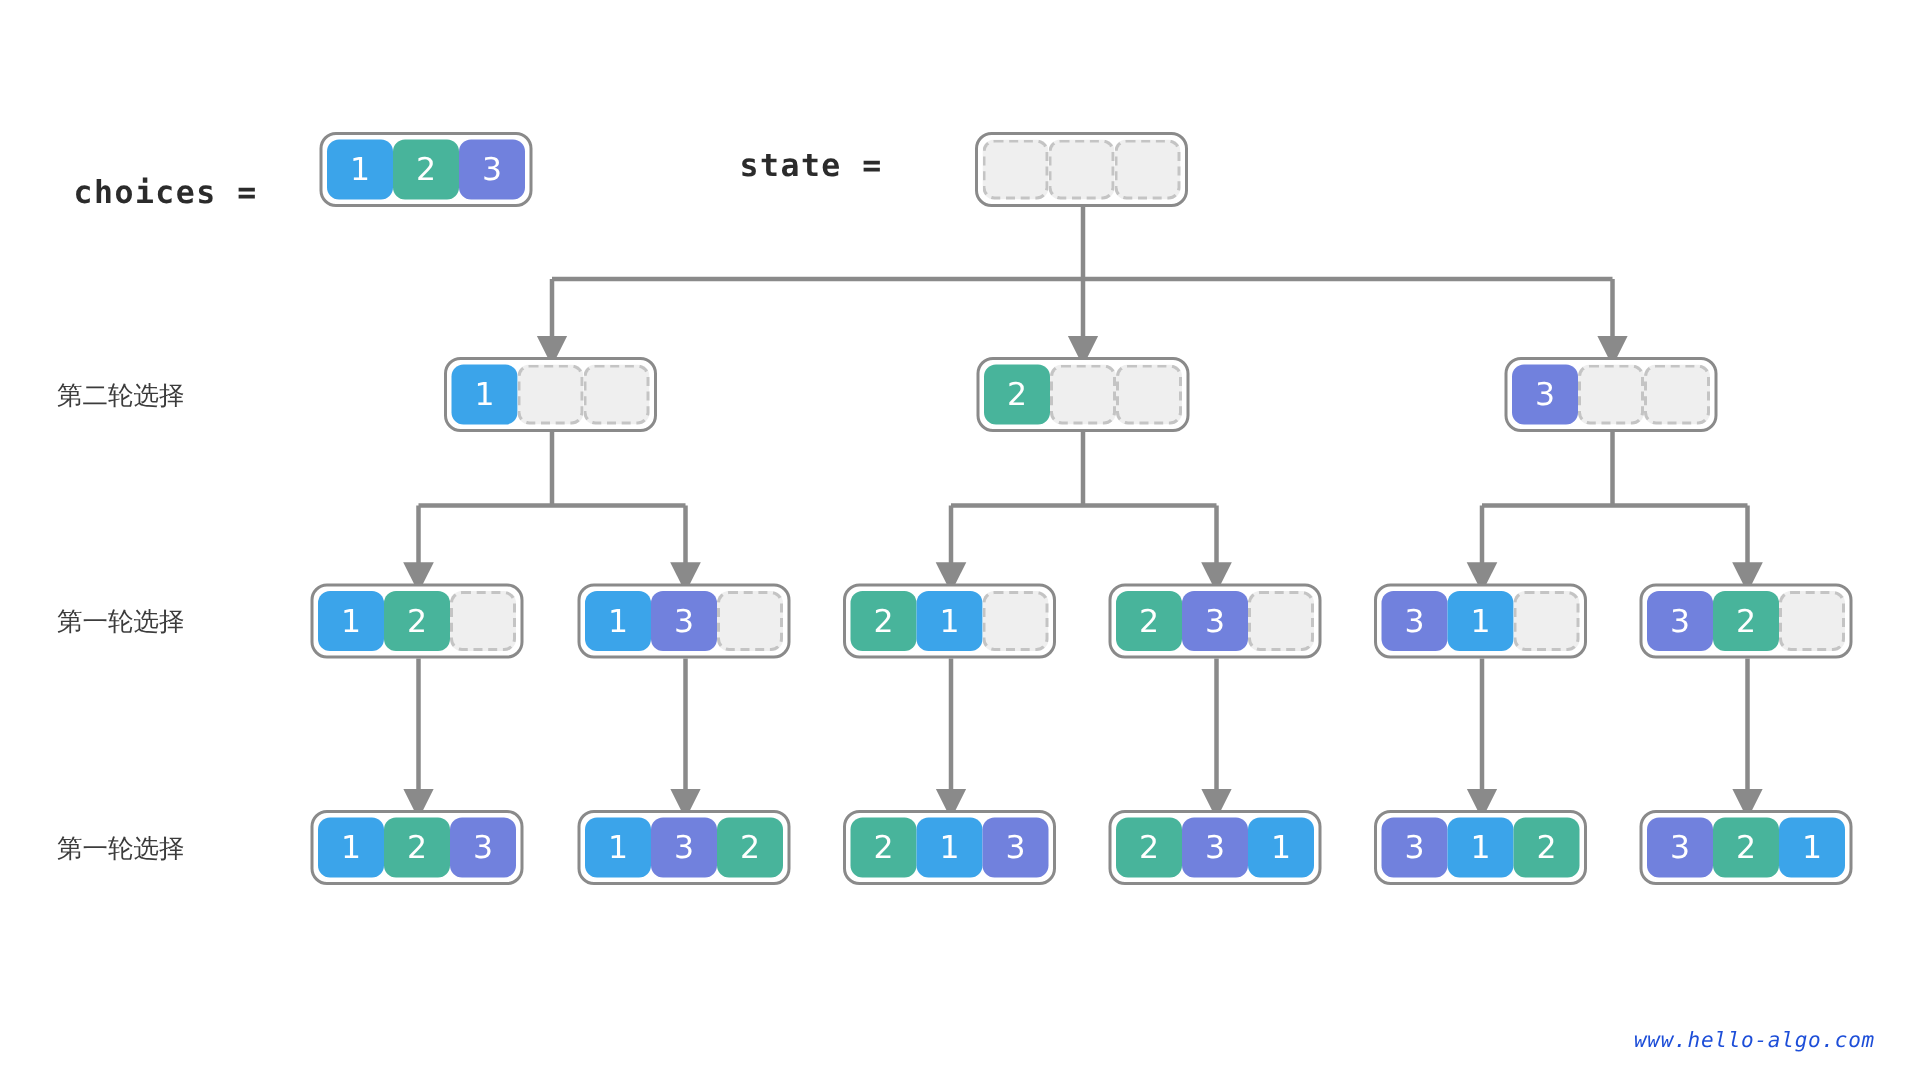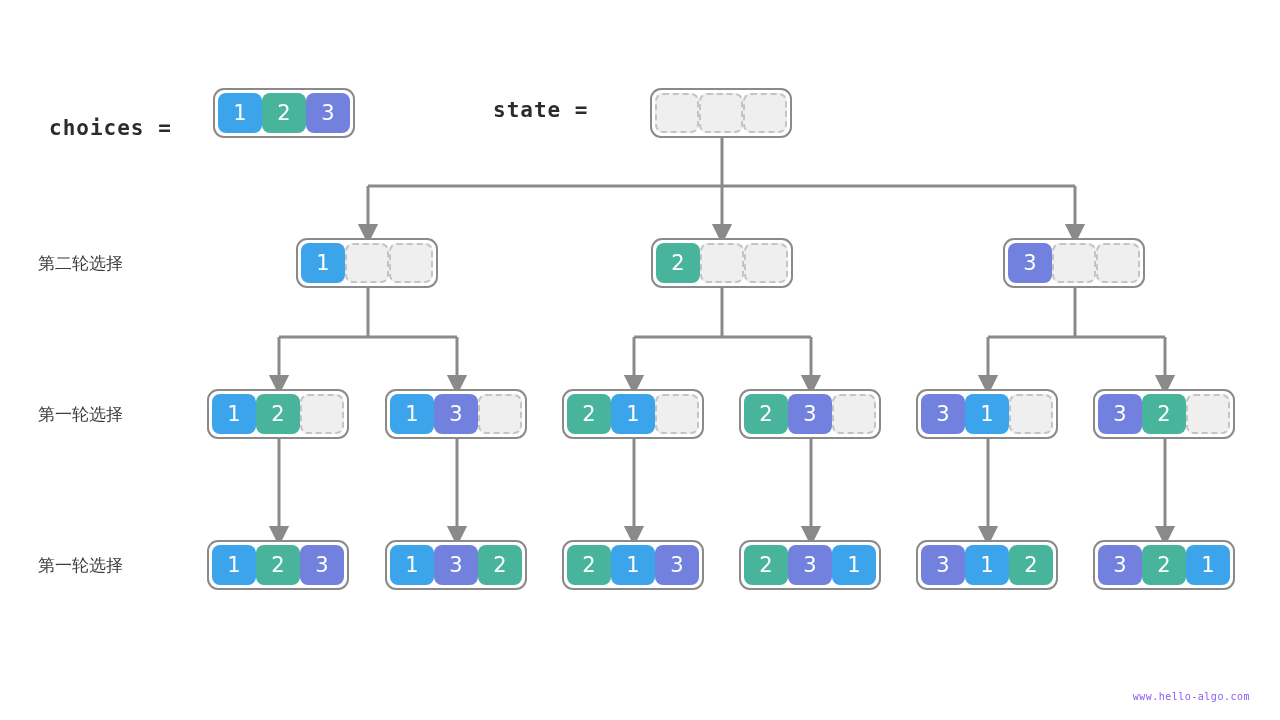--- a/index.html
+++ b/index.html
@@ -76,23 +76,24 @@
     background: #efefef;
     border: 2px dashed #c4c4c4;
     color: transparent;
   }
   
   #watermark {
     position: absolute;
     right: 30px;
     bottom: 18px;
     font-family: "DejaVu Sans Mono", "Liberation Mono", monospace;
-    font-size: 10px;
-    color: #8b5cf6;
+    font-size: 14px;
+    color: #1d4ed8;
     letter-spacing: 0.5px;
+    font-style: italic;
   }
 </style>
 </head>
 <body>
 
 <div id="canvas">
 
   <svg id="wires" viewBox="0 0 1280 720" xmlns="http://www.w3.org/2000/svg">
     <defs>
       <marker id="arrowhead" markerWidth="8" markerHeight="8" refX="3.4" refY="4" orient="auto" markerUnits="strokeWidth">

